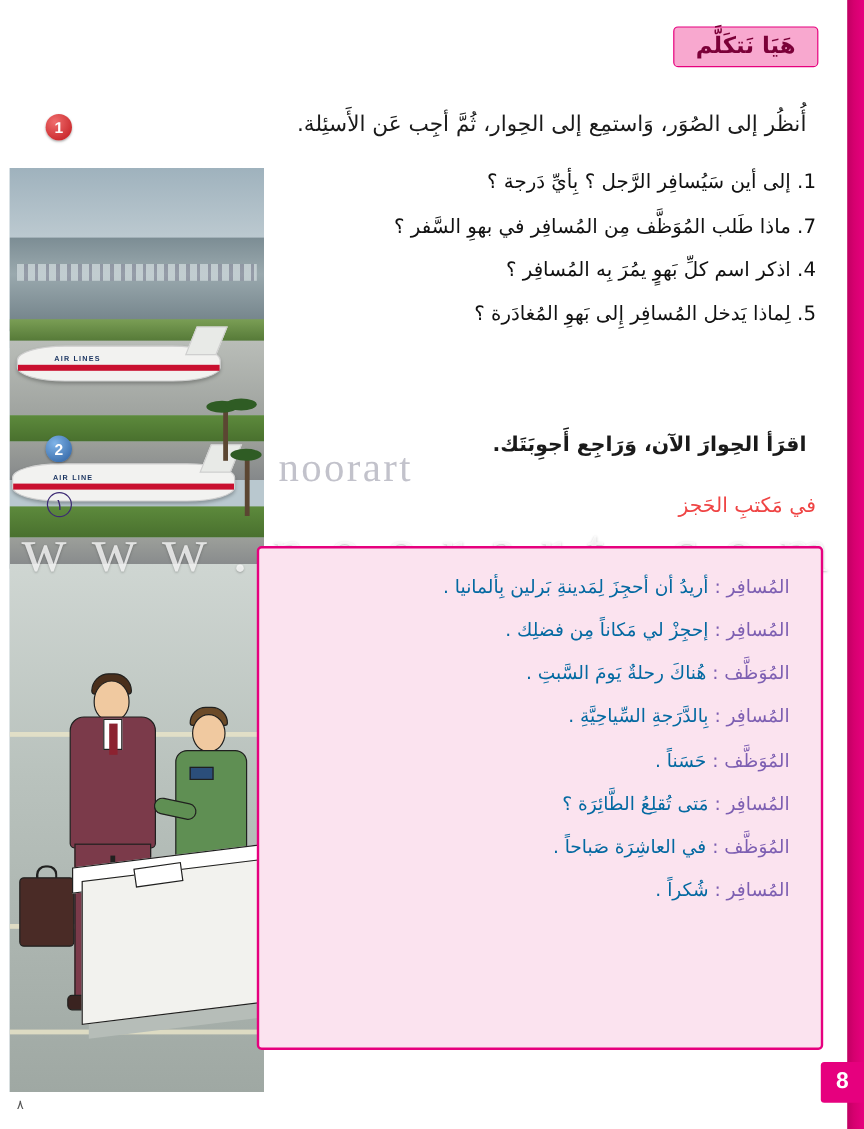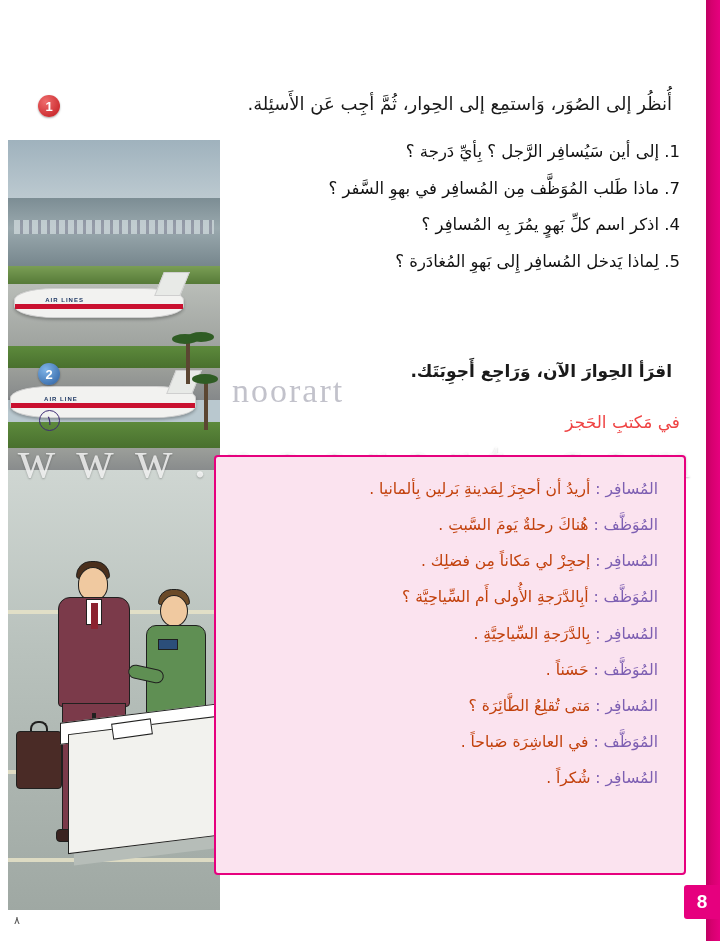--- a/index.html
+++ b/index.html
@@ -136,21 +136,21 @@
     font-size: 15.5px;
     margin-bottom: 16px;
     text-align: right;
     line-height: 1.3;
     color: #111;
     font-family: "DejaVu Sans", sans-serif;
     white-space: nowrap;
   }
   .spk { color: #7d5fb2; }
   .spk.emp { color: #7d5fb2; }
-  .txt { color: #c2410c; }
+  .txt { color: #0369a1; }
 
   
   .photo {
     position: absolute;
     left: 8px; top: 140px;
     width: 212px; height: 770px;
     overflow: hidden;
     background: #b9c8cf;
   }
   .sky {
@@ -336,20 +336,21 @@
       <div class="desk-top"></div>
       <div class="desk"></div>
       <div class="paper"></div>
     </div>
   </div>
 
   <div class="spine"></div>
   <div class="page-number-box">8</div>
   <div class="footer-page">٨</div>
 
+  <div class="title-banner">هَيَا نَتكَلَّم</div>
 
   <div class="marker red" style="right:660px; top:95px;">1</div>
   <div class="instr" style="top:93px; right:48px; width:590px;">أُنظُر إلى الصُوَر، وَاستمِع إلى الحِوار، ثُمَّ أجِب عَن الأَسئِلة.</div>
 
   <div class="questions">
     <div class="q">1. إلى أين سَيُسافِر الرَّجل ؟ بِأيِّ دَرجة ؟</div>
     <div class="q">7. ماذا طَلب المُوَظَّف مِن المُسافِر  في بهوِ السَّفر ؟</div>
     <div class="q">4. اذكر اسم كلِّ بَهوٍ يمُرَ بِه المُسافِر ؟</div>
     <div class="q">5. لِماذا يَدخل المُسافِر  إِلى بَهوِ المُغادَرة ؟</div>
   </div>
@@ -361,29 +362,26 @@
   <div class="dialogue-head">في مَكتبِ الحَجز</div>
 
   <div class="watermark-2">noorart</div>
   <div class="watermark">w w w . n o o r a r t . c o m</div>
 
   <div class="dialogue-box">
     <div class="dline">
       <span class="spk">المُسافِر</span><span class="spk"> : </span><span class="txt">أريدُ أن أحجِزَ لِمَدينةِ بَرلين بِألمانيا .</span>
     </div>
     <div class="dline">
+      <span class="spk">المُسافِر</span><span class="spk"> : </span><span class="txt">إحجِزْ لي مَكاناً مِن فضلِك .</span>
+    </div>
+    <div class="dline">
       <span class="spk emp">المُوَظَّف</span><span class="spk"> : </span><span class="txt">هُناكَ رحلةٌ يَومَ السَّبتِ .</span>
     </div>
     <div class="dline">
-      <span class="spk">المُسافِر</span><span class="spk"> : </span><span class="txt">إحجِزْ لي مَكاناً مِن فضلِك .</span>
-    </div>
-    <div class="dline">
-      <span class="spk emp">المُوَظَّف</span><span class="spk"> : </span><span class="txt">أبِالدَّرَجةِ الأُولى أَم السِّياحِيَّة ؟</span>
-    </div>
-    <div class="dline">
       <span class="spk">المُسافِر</span><span class="spk"> : </span><span class="txt">بِالدَّرَجةِ السِّياحِيَّةِ .</span>
     </div>
     <div class="dline">
       <span class="spk emp">المُوَظَّف</span><span class="spk"> : </span><span class="txt">حَسَناً .</span>
     </div>
     <div class="dline">
       <span class="spk">المُسافِر</span><span class="spk"> : </span><span class="txt">مَتى تُقلِعُ الطَّائِرَة ؟</span>
     </div>
     <div class="dline">
       <span class="spk emp">المُوَظَّف</span><span class="spk"> : </span><span class="txt">في العاشِرَة صَباحاً .</span>

